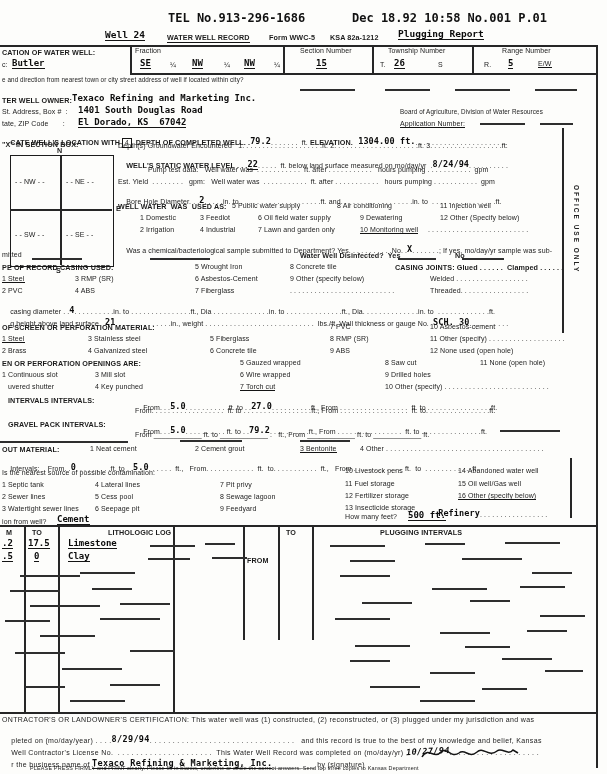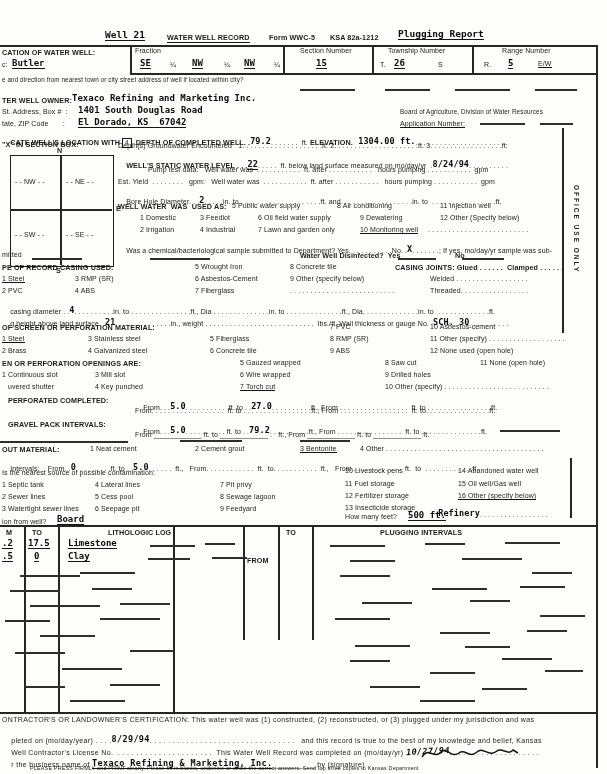--- a/index.html
+++ b/index.html
@@ -22,22 +22,24 @@
   .numbox{display:inline-block;border:1px solid #141414;font-size:6.5px;padding:0 2px;margin:0 2px;line-height:8px;}
   .secbox{position:absolute;border:1.6px solid #1c1c1c;}
   .office{position:absolute;font:bold 6.5px "Liberation Sans",sans-serif;letter-spacing:2px;transform:rotate(90deg);transform-origin:0 0;white-space:pre;color:#222;}
   .sig{position:absolute;}
 </style>
 </head>
 <body>
 
 <div class="page">
 
-
-  <span class="t t2 u" style="left:105px;top:29px">Well 21</span>
+  <span class="fx" style="left:168px;top:11px">TEL No.913-296-1686</span>
+  <span class="fx" style="left:352px;top:11px">Dec 18.92 10:58 No.001 P.01</span>
+
+  <span class="t t2 u" style="left:105px;top:29px">Well 24</span>
   <span class="p pb u" style="left:167px;top:33px">WATER WELL RECORD</span>
   <span class="p pb" style="left:269px;top:33px">Form WWC-5</span>
   <span class="p pb" style="left:330px;top:33px">KSA 82a-1212</span>
   <span class="t t2 u" style="left:398px;top:28px">Plugging Report</span>
 
   <div class="hline" style="left:0;top:45px;width:597px"></div>
   <div class="vline" style="left:130px;top:45px;height:29px"></div>
   <div class="vline" style="left:283px;top:45px;height:29px"></div>
   <div class="vline" style="left:372px;top:45px;height:29px"></div>
   <div class="vline" style="left:472px;top:45px;height:29px"></div>
@@ -166,21 +168,21 @@
   <span class="p" style="left:480px;top:359px">11 None (open hole)</span>
   <span class="p" style="left:2px;top:371px">1 Continuous slot</span>
   <span class="p" style="left:95px;top:371px">3 Mill slot</span>
   <span class="p" style="left:240px;top:371px">6 Wire wrapped</span>
   <span class="p" style="left:385px;top:371px">9 Drilled holes</span>
   <span class="p" style="left:8px;top:383px">uvered shutter</span>
   <span class="p" style="left:95px;top:383px">4 Key punched</span>
   <span class="p u" style="left:240px;top:383px">7 Torch cut</span>
   <span class="p" style="left:385px;top:383px">10 Other (specify) . . . . . . . . . . . . . . . . . . . . . . . . . .</span>
 
-  <span class="p pb" style="left:8px;top:396px">PERFORATED COMPLETED:</span>
+  <span class="p pb" style="left:8px;top:396px">INTERVALS INTERVALS:</span>
   <div class="row" style="left:135px;top:395px">
     <span>From. . .</span><span class="ti">5.0</span><span>. . . . . . . . . .  ft. to . .</span><span class="ti">27.0</span><span>. . . . . . . . . .ft., From . . . . . . . . . . . . . . . . .  ft. to . . . . . . . . . . . . . . . .ft.</span>
   </div>
   <span class="p" style="left:135px;top:407px">From. . . . . . . . . . . . . . . . . .  ft. to . . . . . . . . . . . . . . . . .ft., From . . . . . . . . . . . . . . . . .  ft. to. . . . . . . . . . . . . . . .ft.</span>
   <span class="p pb" style="left:8px;top:420px">GRAVEL PACK INTERVALS:</span>
   <div class="row" style="left:135px;top:419px">
     <span>From. . .</span><span class="ti">5.0</span><span>. . . . . . . . . . ft. to . .</span><span class="ti">79.2</span><span>. . . . . . . . . .ft., From . . . . . . . . . . . . . . . .  ft. to . . . . . . . . . . . . . . .ft.</span>
   </div>
   <span class="p" style="left:135px;top:431px">From ____________ ft. to ____________ .   ft., From ____________ ft. to ____________ ft.</span>
 
@@ -209,21 +211,21 @@
   <span class="p" style="left:2px;top:505px">3 Watertight sewer lines</span>
   <span class="p" style="left:95px;top:505px">6 Seepage pit</span>
   <span class="p" style="left:220px;top:505px">9 Feedyard</span>
   <span class="p" style="left:345px;top:504px">13 Insecticide storage</span>
   <div class="row" style="left:430px;top:502px">
     <span class="ti">Refinery</span><span>. . . . . . . . . . . . . . . . .</span>
   </div>
   <span class="p" style="left:345px;top:513px">How many feet?</span>
   <span class="t u" style="left:408px;top:510px">500 ft.</span>
   <span class="p" style="left:2px;top:518px">ion from well?</span>
-  <span class="t u" style="left:57px;top:514px">Board</span>
+  <span class="t u" style="left:57px;top:514px">Cement</span>
 
   <div class="hline" style="left:0;top:525px;width:597px"></div>
   <div class="vline" style="left:24px;top:525px;height:189px"></div>
   <div class="vline" style="left:58px;top:525px;height:189px"></div>
   <div class="vline" style="left:173px;top:525px;height:189px"></div>
   <div class="vline" style="left:243px;top:525px;height:115px"></div>
   <div class="vline" style="left:278px;top:525px;height:115px"></div>
   <div class="vline" style="left:312px;top:525px;height:115px"></div>
   <span class="p pb" style="left:6px;top:528px">M</span>
   <span class="p pb" style="left:32px;top:528px">TO</span>

